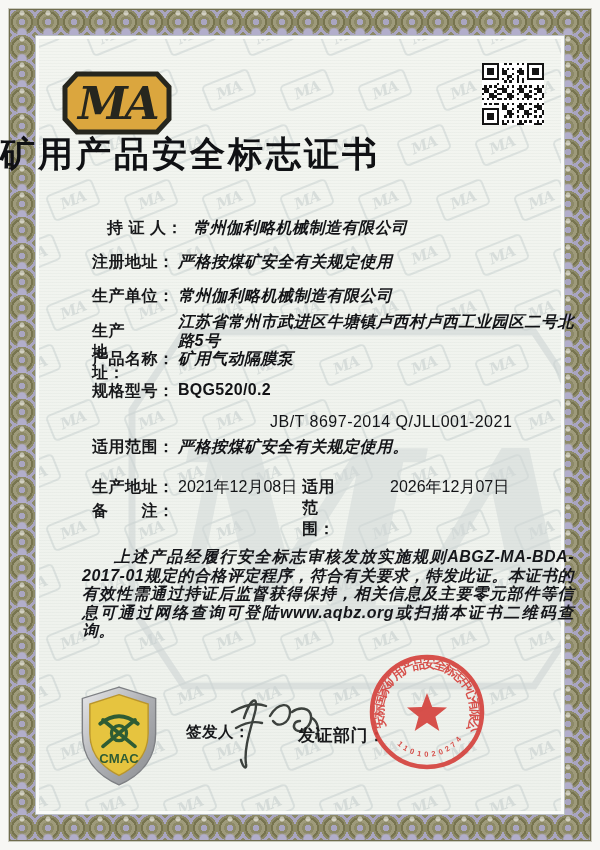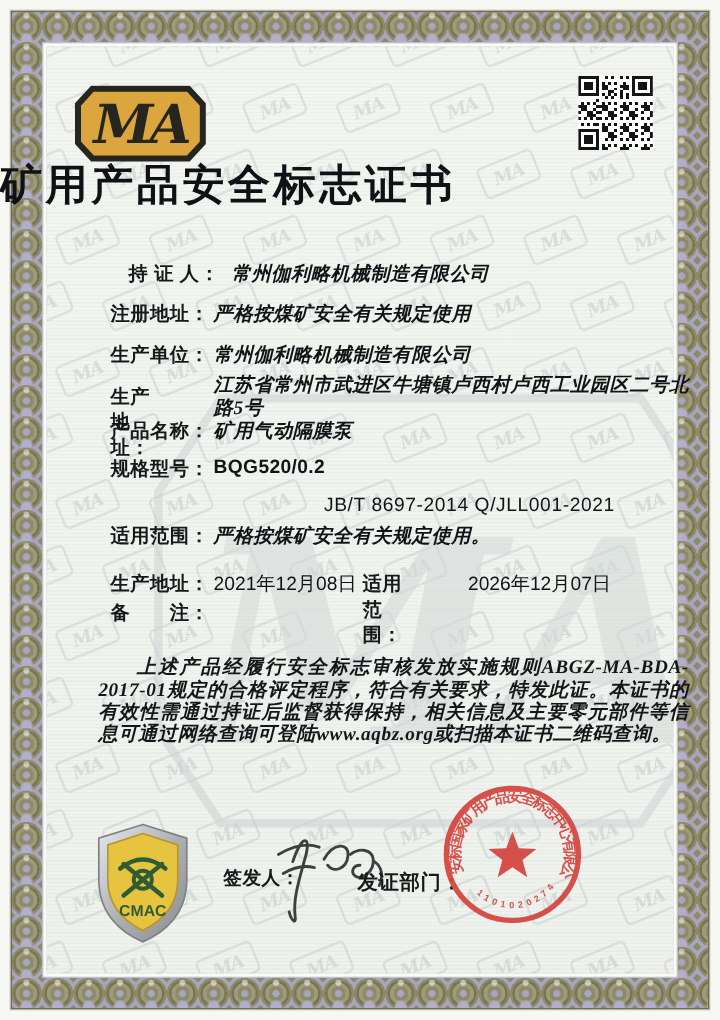--- a/index.html
+++ b/index.html
@@ -21,21 +21,21 @@
     border:3px solid #fafbf8;box-shadow:0 0 0 1px #bcc2c6;overflow:hidden;}
   .wm-layer{position:absolute;inset:0;z-index:0;pointer-events:none;}
   .wm-tile{position:absolute;width:46px;height:24px;border:2px solid rgba(158,172,176,.26);border-radius:5px;
     color:rgba(158,172,176,.30);font:italic 700 15px "DejaVu Serif",serif;display:flex;align-items:center;justify-content:center;
     transform:rotate(-22deg);letter-spacing:-1px;}
   .wm-center{position:absolute;left:85px;top:285px;z-index:0;pointer-events:none;opacity:.55;}
   .content{position:absolute;inset:0;z-index:2;}
   .abs{position:absolute;}
   .lbl{font-weight:700;color:#17181a;font-size:16px;letter-spacing:.5px;}
   .val{font-size:16px;color:#121316;}
-  .script{font-family:Liberation Serif, serif;font-style:italic;font-weight:700;letter-spacing:.5px;}
+  .script{font-family:Liberation Sans, sans-serif;font-style:italic;font-weight:700;letter-spacing:.5px;}
   .alnum{font-weight:700;letter-spacing:.3px;}
   .cert-no-lbl{font-size:16px;font-weight:700;color:#17181a;}
   .cert-no-val{font-family:"DejaVu Serif",serif;font-size:17px;color:#14151a;letter-spacing:1px;margin-left:10px;}
   .title{left:0;right:0;top:131px;text-align:left;font-family:"DejaVu Serif",serif;font-weight:900;
     font-size:35px;color:#101114;letter-spacing:3px;}
   .statement{left:58px;top:548px;width:492px;font-size:16px;line-height:18.5px;text-indent:2em;
     color:#15161a;text-align:justify;margin-left:24px;}
   .stamp-date{font-size:15px;font-weight:600;color:#303236;letter-spacing:.5px;z-index:6;}
   .two-line{width:396px;line-height:19px;}
   .seal{z-index:5;opacity:.92;}

